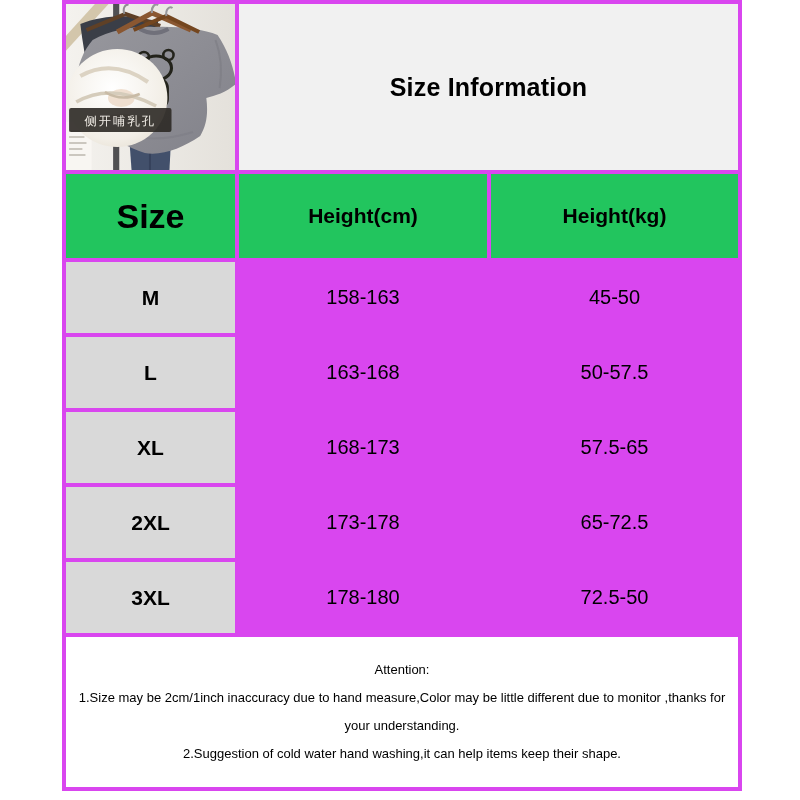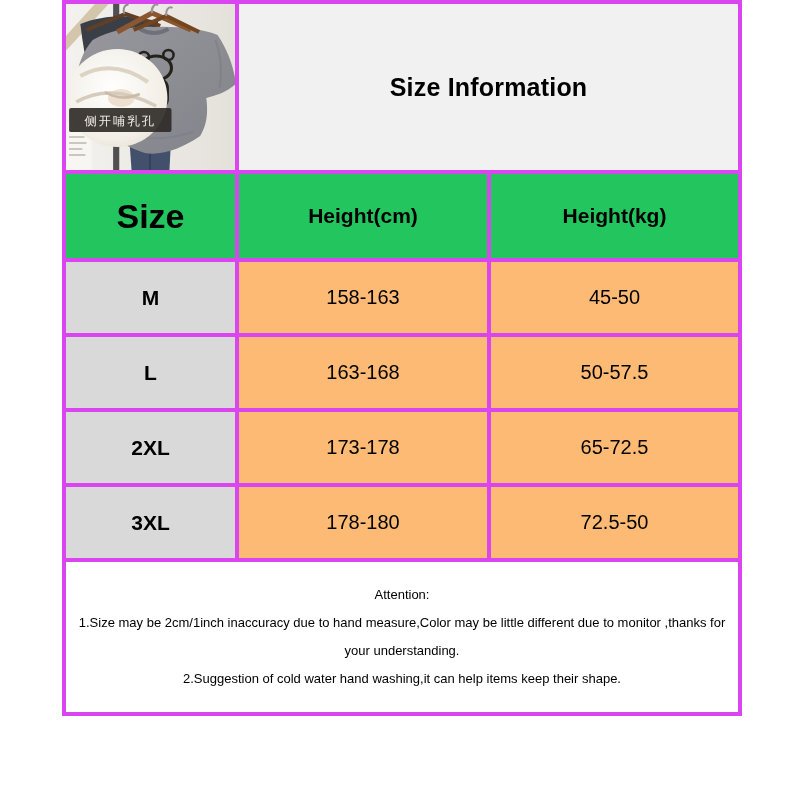--- a/index.html
+++ b/index.html
@@ -14,21 +14,21 @@
   }
   table.sizechart td{
     border:4px solid #d946ef;padding:0;text-align:center;vertical-align:middle;
     overflow:hidden;
   }
   .c-photo{height:166px;background:#5eead4;position:relative;}
   .c-photo svg{display:block;width:100%;height:166px;}
   .c-title{background:#f1f1f1;font-size:25px;font-weight:700;letter-spacing:.2px;}
   .r-head td{height:84px;background:#22c55e;font-weight:700;font-size:21px;}
   .r-head .h-size{font-size:34px;}
-  .r-data td{height:71px;background:#fdba74;font-size:20px;font-weight:400;}
+  .r-data td{height:71px;background:#d946ef;font-size:20px;font-weight:400;}
   .r-data td.c-size{background:#d9d9d9;font-weight:700;font-size:21px;}
   .c-att{
     height:150px;background:#ffffff;text-align:left;vertical-align:top;
     padding:5px 10px 0 5px;font-size:13px;line-height:28px;font-weight:400;
   }
   .att-h,.att-l{white-space:normal;}
 </style>
 </head>
 <body>
 
@@ -130,20 +130,25 @@
         <td class="c-size">M</td>
         <td>158-163</td>
         <td>45-50</td>
       </tr>
       <tr class="r-data">
         <td class="c-size">L</td>
         <td>163-168</td>
         <td>50-57.5</td>
       </tr>
       <tr class="r-data">
+        <td class="c-size">XL</td>
+        <td>168-173</td>
+        <td>57.5-65</td>
+      </tr>
+      <tr class="r-data">
         <td class="c-size">2XL</td>
         <td>173-178</td>
         <td>65-72.5</td>
       </tr>
       <tr class="r-data">
         <td class="c-size">3XL</td>
         <td>178-180</td>
         <td>72.5-50</td>
       </tr>
 

